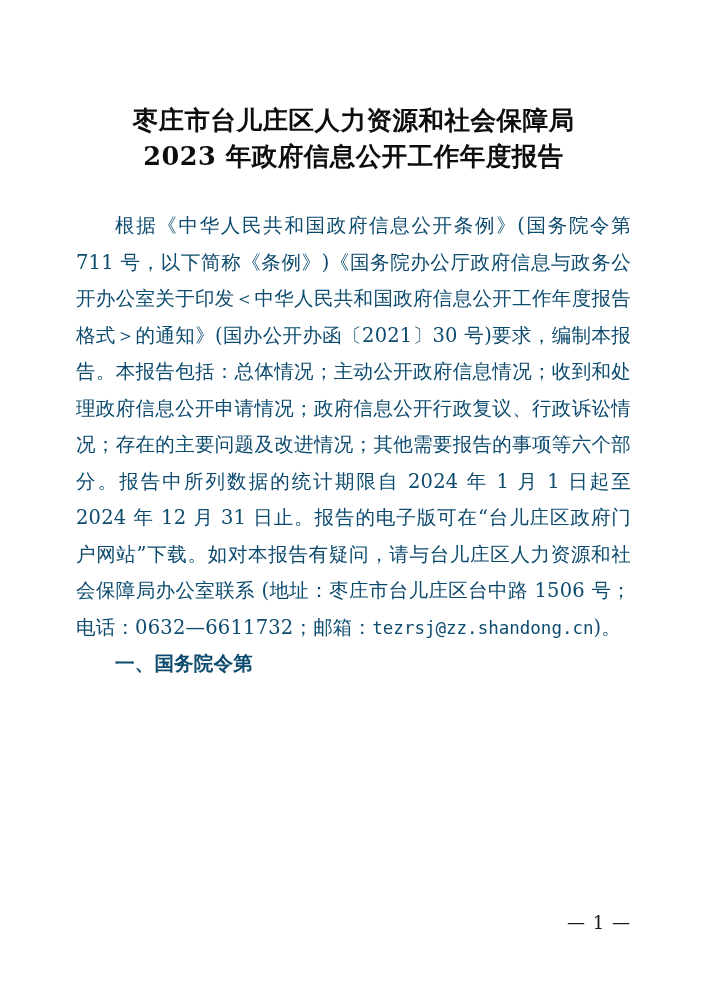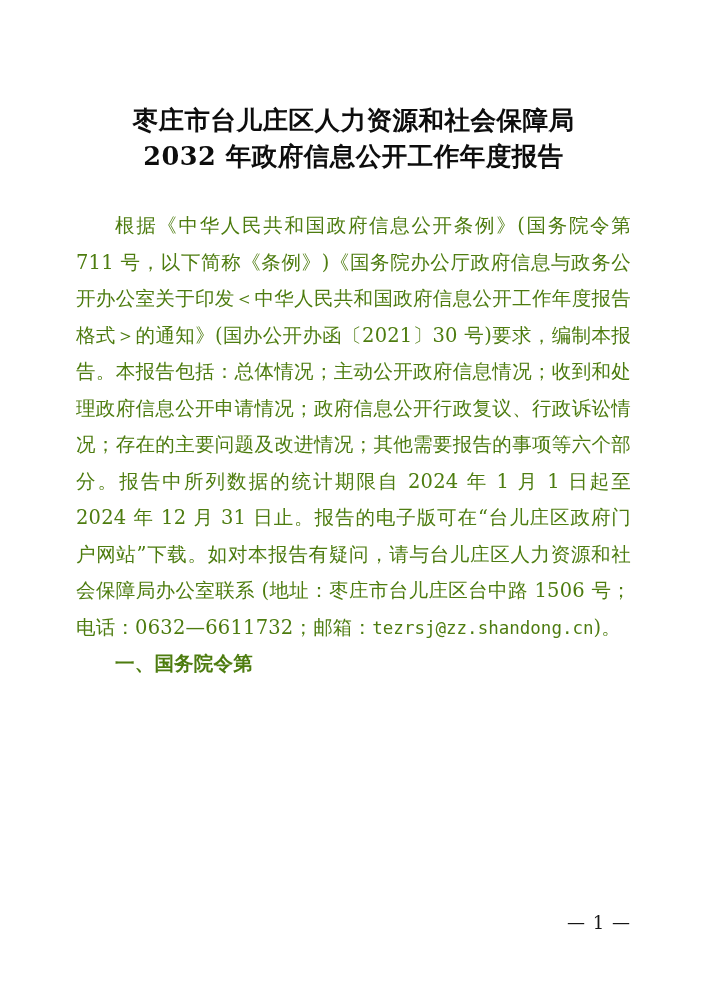--- a/index.html
+++ b/index.html
@@ -33,21 +33,21 @@
     font-size: 25.5px;
     line-height: 36px;
     letter-spacing: 0.5px;
     color: #0d0d0d;
   }
   .body-text {
     font-size: 19.5px;
     line-height: 36.5px;
     text-align: justify;
     text-justify: inter-ideograph;
-    color: #4d7c0f;
+    color: #0c4a6e;
     letter-spacing: 0.2px;
   }
   .para {
     margin: 0 0 0 0;
     text-indent: 2em;
   }
   .para + .para {
     margin-top: 0px;
   }
   .heading-para {
@@ -68,21 +68,21 @@
     letter-spacing: 1px;
   }
 </style>
 </head>
 <body>
 
 <div class="page">
 
   <div class="title-block">
     <div class="title-line">枣庄市台儿庄区人力资源和社会保障局</div>
-    <div class="title-line">2032 年政府信息公开工作年度报告</div>
+    <div class="title-line">2023 年政府信息公开工作年度报告</div>
   </div>
 
   <div class="body-text">
 
     <p class="para"><span>根据《中华人民共和国政府信息公开条例》(国务院令第 711 号，以下简称《条例》)《国务院办公厅政府信息与政务公开办公室关于印发＜中华人民共和国政府信息公开工作年度报告格式＞的通知》(国办公开办函〔2021〕30 号)要求，编制本报告。本报告包括：总体情况；主动公开政府信息情况；收到和处理政府信息公开申请情况；政府信息公开行政复议、行政诉讼情况；存在的主要问题及改进情况；其他需要报告的事项等六个部分。报告中所列数据的统计期限自 2024 年 1 月 1 日起至 2024 年 12 月 31 日止。报告的电子版可在“台儿庄区政府门户网站”下载。如对本报告有疑问，请与台儿庄区人力资源和社会保障局办公室联系 (地址：枣庄市台儿庄区台中路 1506 号；电话：0632—6611732；邮箱：</span><span class="mono-inline">tezrsj@zz.shandong.cn</span><span>)。</span></p>
 
     <p class="para heading-para">一、国务院令第</p>
 
 
   </div>

